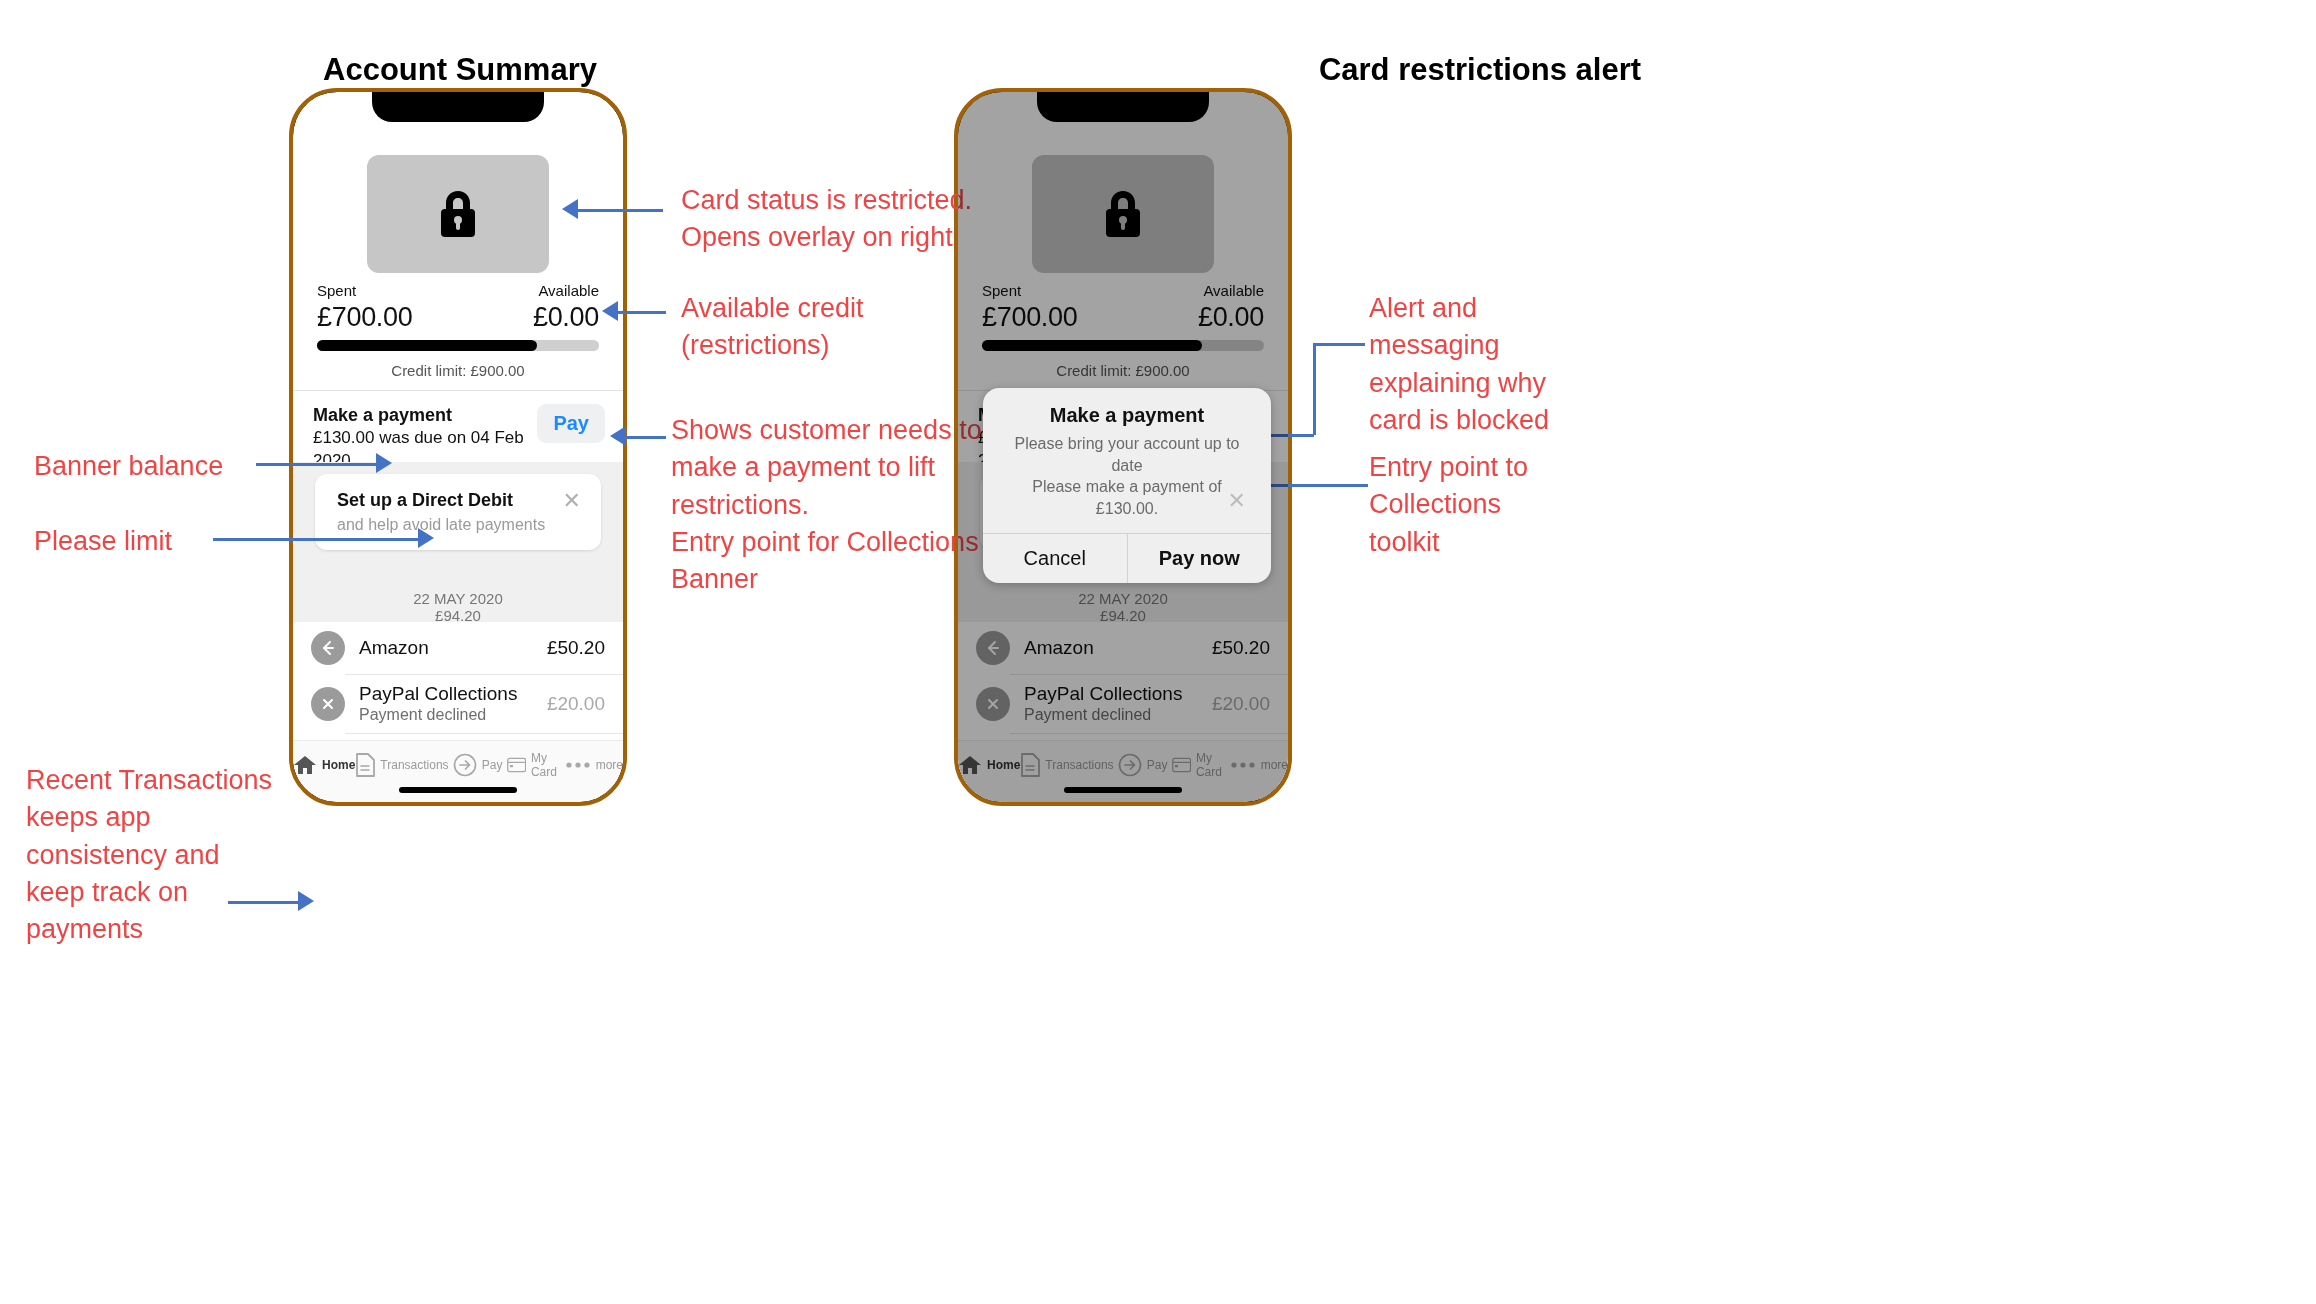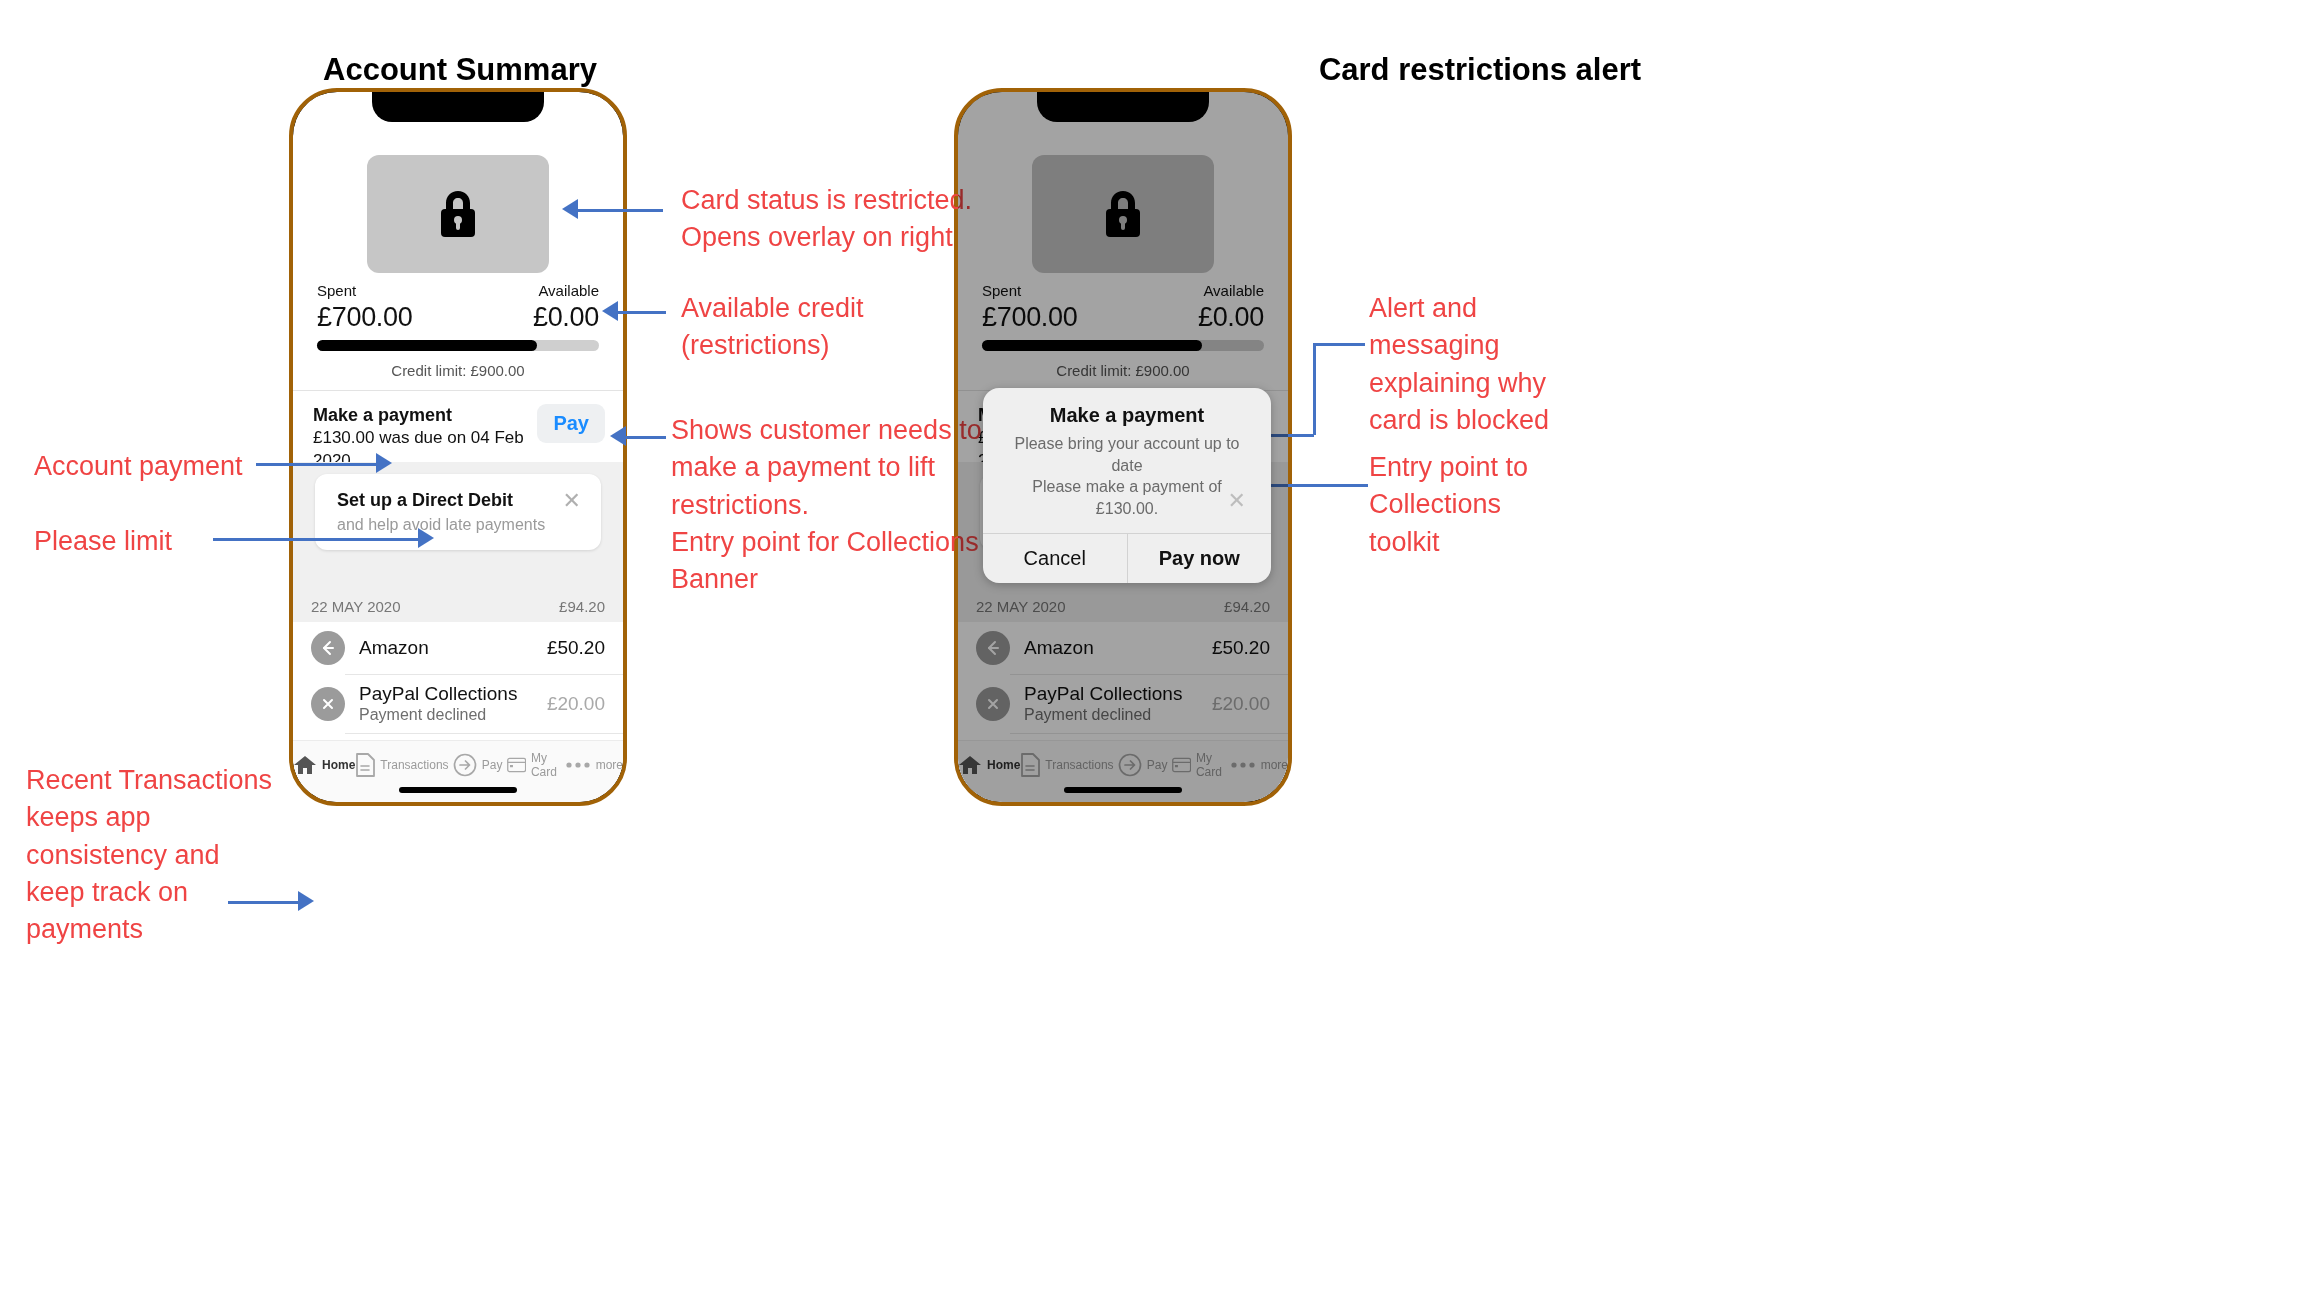--- a/index.html
+++ b/index.html
@@ -58,21 +58,21 @@
   
   .greyzone { position:absolute; background:#f0f0f0; }
   .ddcard { position:absolute; background:#fff; border-radius:12px;
             box-shadow:0 1px 3px rgba(0,0,0,.12); }
   .ddtitle { position:absolute; font-size:18px; font-weight:bold; color:#111; }
   .ddsub { position:absolute; font-size:16px; color:#9a9a9a; }
   .ddx { position:absolute; font-size:22px; color:#b0b0b0; line-height:1; }
 
   
   .txhdr { position:absolute; background:#f0f0f0; display:flex;
-           justify-content:space-between; align-items:center; }
+           justify-content:space-between; align-items:center;flex-direction:column; }
   .txhdr span { font-size:15px; color:#777; }
 
   .tx { position:absolute; display:flex; align-items:center; background:#fff; }
   .txicon { width:34px; height:34px; border-radius:50%; background:#9b9b9b;
             flex:0 0 34px; display:flex; align-items:center; justify-content:center; }
   .txbody { flex:1; margin-left:14px; display:flex; justify-content:space-between;
             align-items:center; }
   .txname { font-size:19px; color:#111; line-height:1.25; }
   .txsub { font-size:16px; color:#6e6e6e; line-height:1.3; }
   .txamt { font-size:19px; color:#111; }
@@ -388,21 +388,21 @@
       </div>
       <div class="mbtns">
         <div class="mbtn">Cancel</div>
         <div class="mdiv"></div>
         <div class="mbtn strong">Pay now</div>
       </div>
     </div>
   </div>
 </div>
 
-<div class="anno" style="left:34px; top:448px;">Account payment</div>
+<div class="anno" style="left:34px; top:448px;">Banner balance</div>
 <div class="ln lnh" style="left:256px; top:463px; width:120px;"></div>
 <div class="arrow arrow-r" style="left:376px; top:453px;"></div>
 
 <div class="anno" style="left:34px; top:523px;">Please limit</div>
 <div class="ln lnh" style="left:213px; top:538px; width:205px;"></div>
 <div class="arrow arrow-r" style="left:418px; top:528px;"></div>
 
 <div class="anno" style="left:26px; top:762px; width:250px;">Recent Transactions
 keeps app
 consistency and

